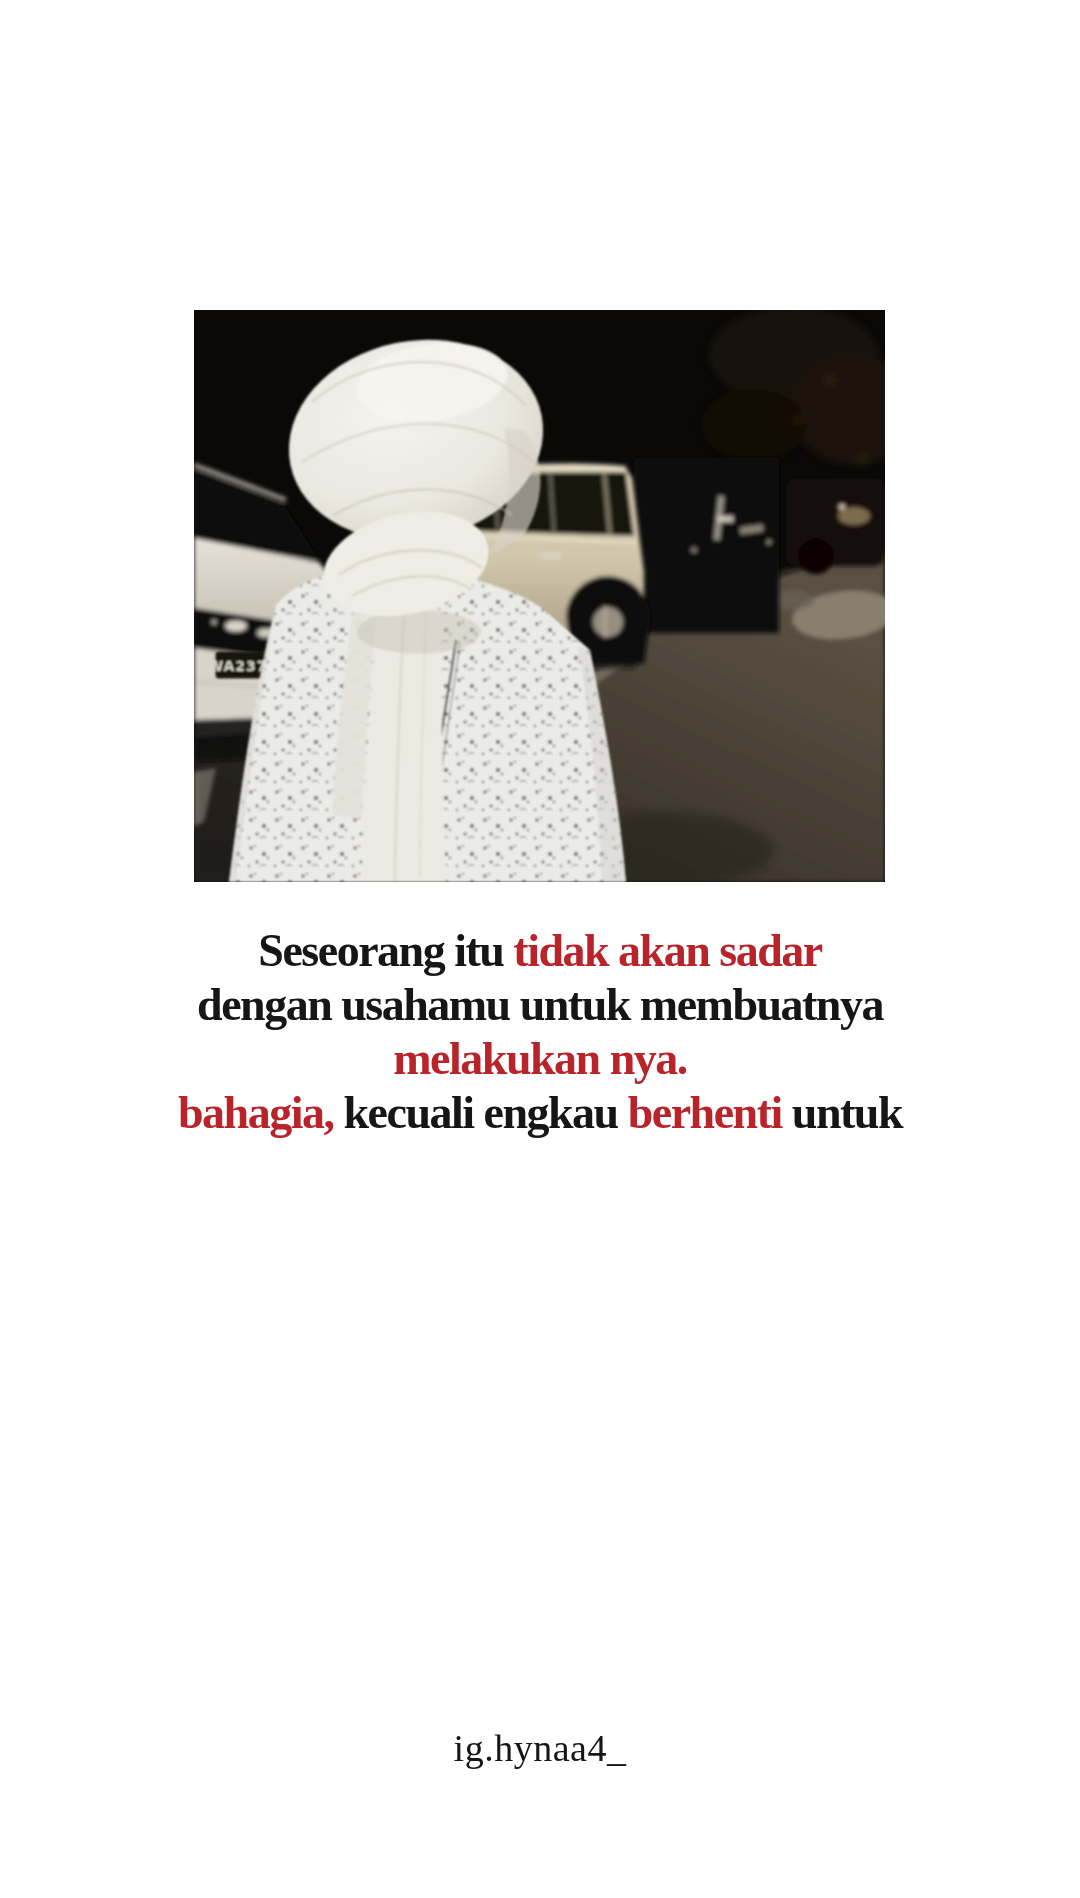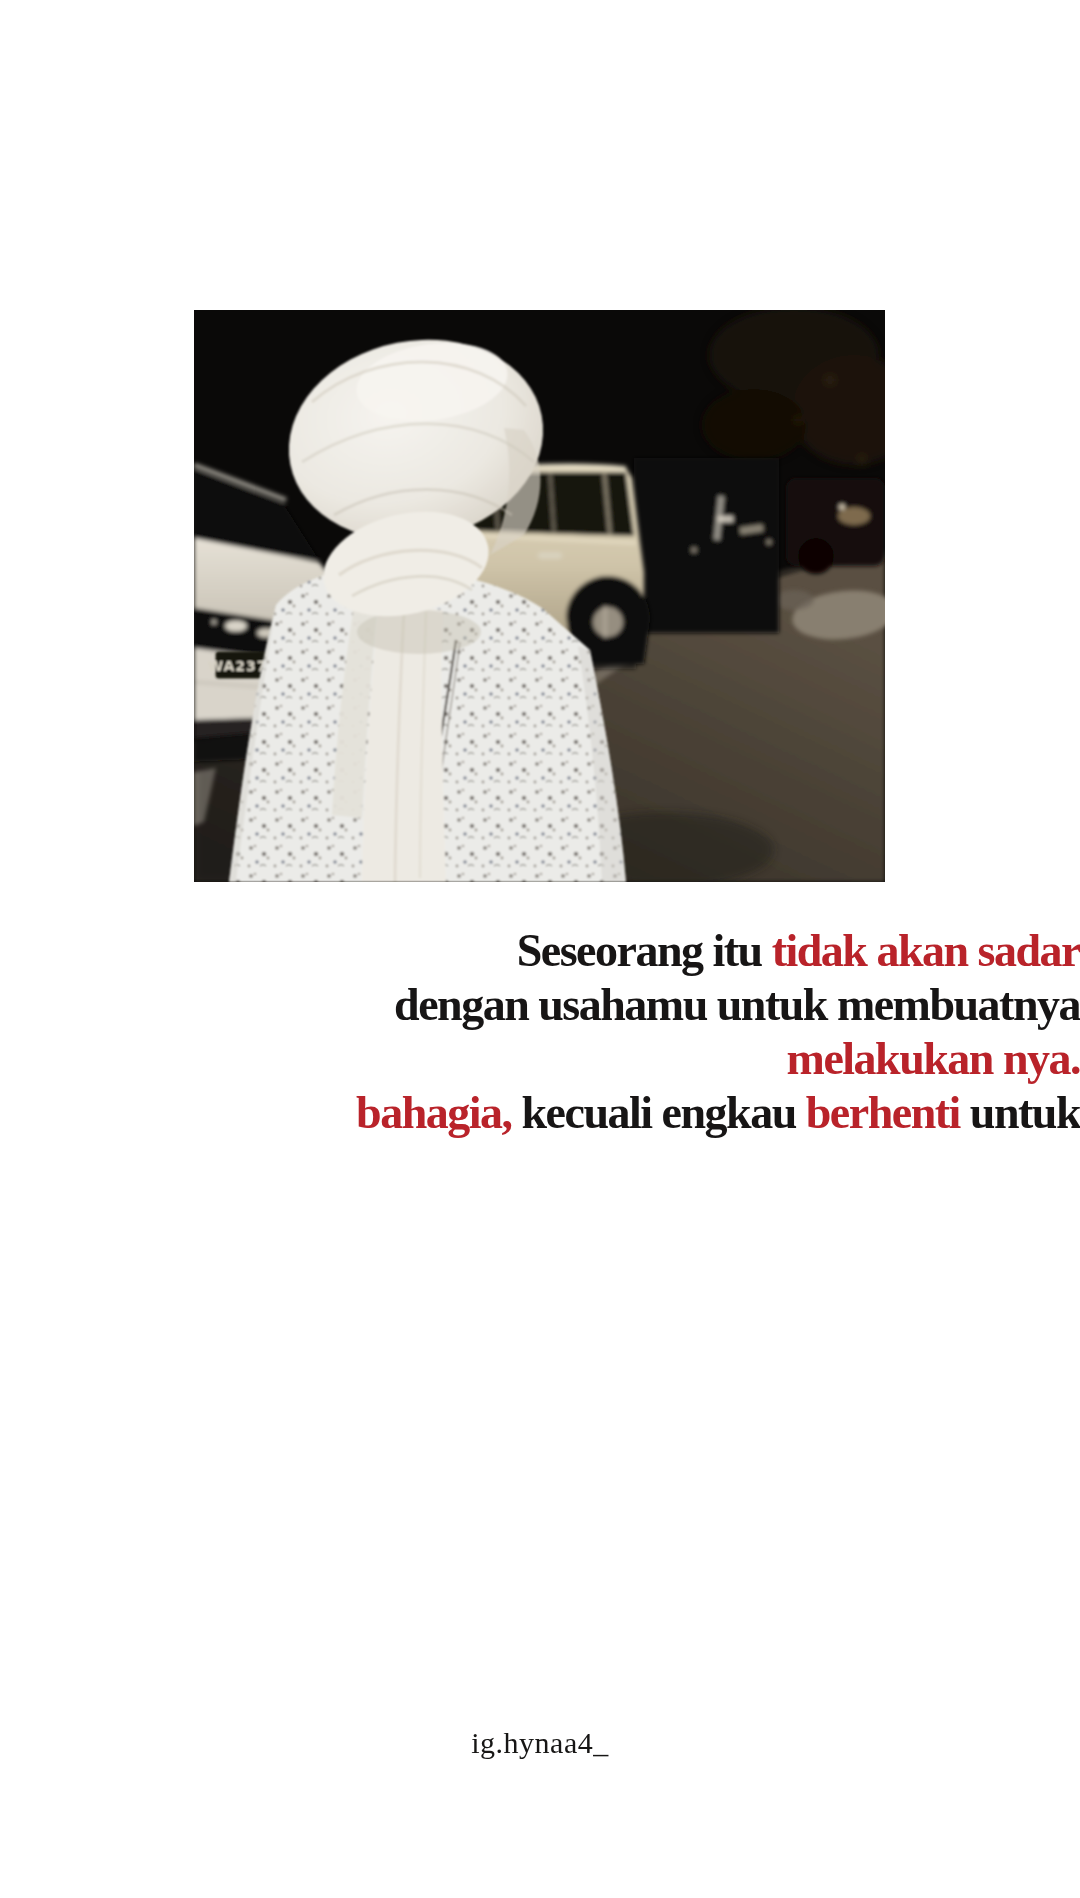--- a/index.html
+++ b/index.html
@@ -1,24 +1,24 @@
 <!DOCTYPE html>
 <html><head>
 <meta charset="utf-8">
 <style>
   html,body{margin:0;padding:0;background:#ffffff;}
   .page{position:relative;width:1080px;height:1898px;background:#ffffff;overflow:hidden;
         font-family:"Liberation Serif","DejaVu Serif",serif;}
   .photo{position:absolute;left:194px;top:310px;width:691px;height:572px;background:#0a0908;}
   .photo svg{display:block;width:100%;height:100%;}
-  .quote{position:absolute;left:0;right:0;top:924px;text-align:right;
+  .quote{position:absolute;left:0;right:0;top:924px;text-align:center;
          font-weight:700;font-size:46px;line-height:54px;letter-spacing:-1.5px;}
   .quote-line{white-space:nowrap;}
   .watermark{position:absolute;left:0;right:0;top:1726px;text-align:center;
-             font-size:30px;font-weight:400;letter-spacing:0.5px;}
+             font-size:38px;font-weight:400;letter-spacing:0.5px;}
   .plate-text{font-family:"DejaVu Sans","Liberation Sans",sans-serif;font-weight:700;
               font-size:14px;letter-spacing:1px;}
 </style>
 </head>
 <body>
 
 <div class="page" style="background: rgb(255, 255, 255);">
 
   <div class="photo">
     <svg viewBox="0 0 691 572" preserveAspectRatio="none">

